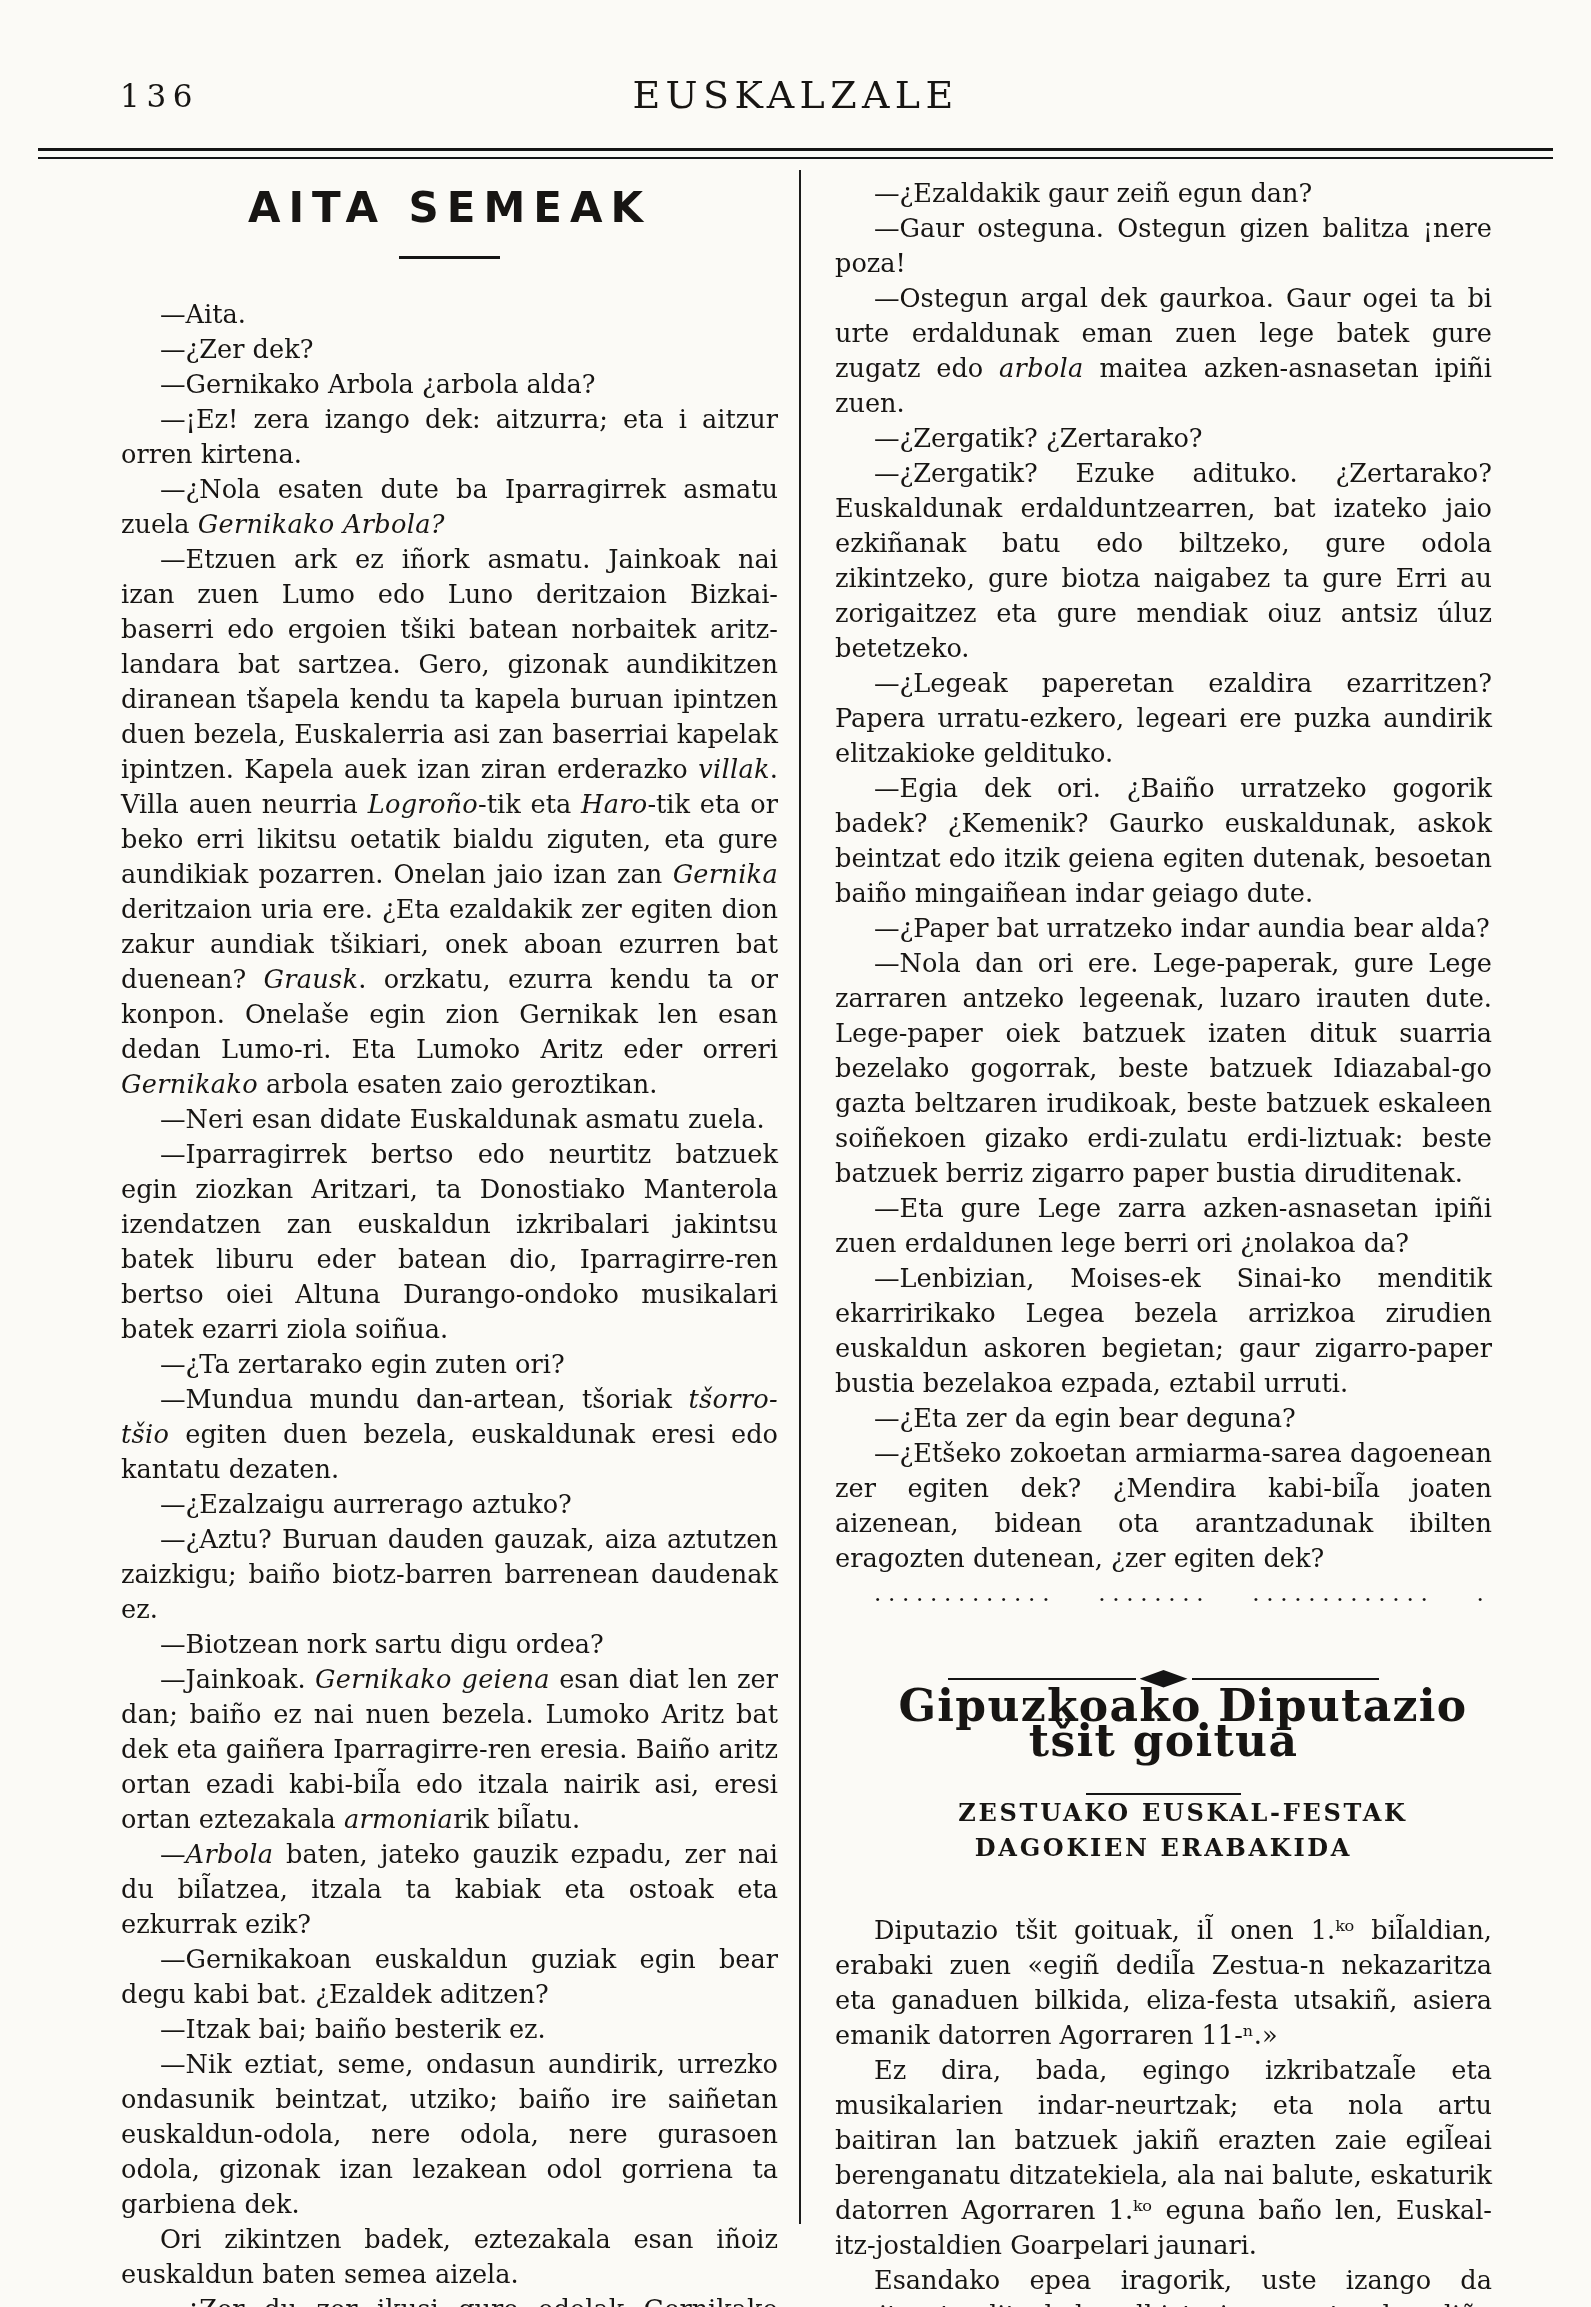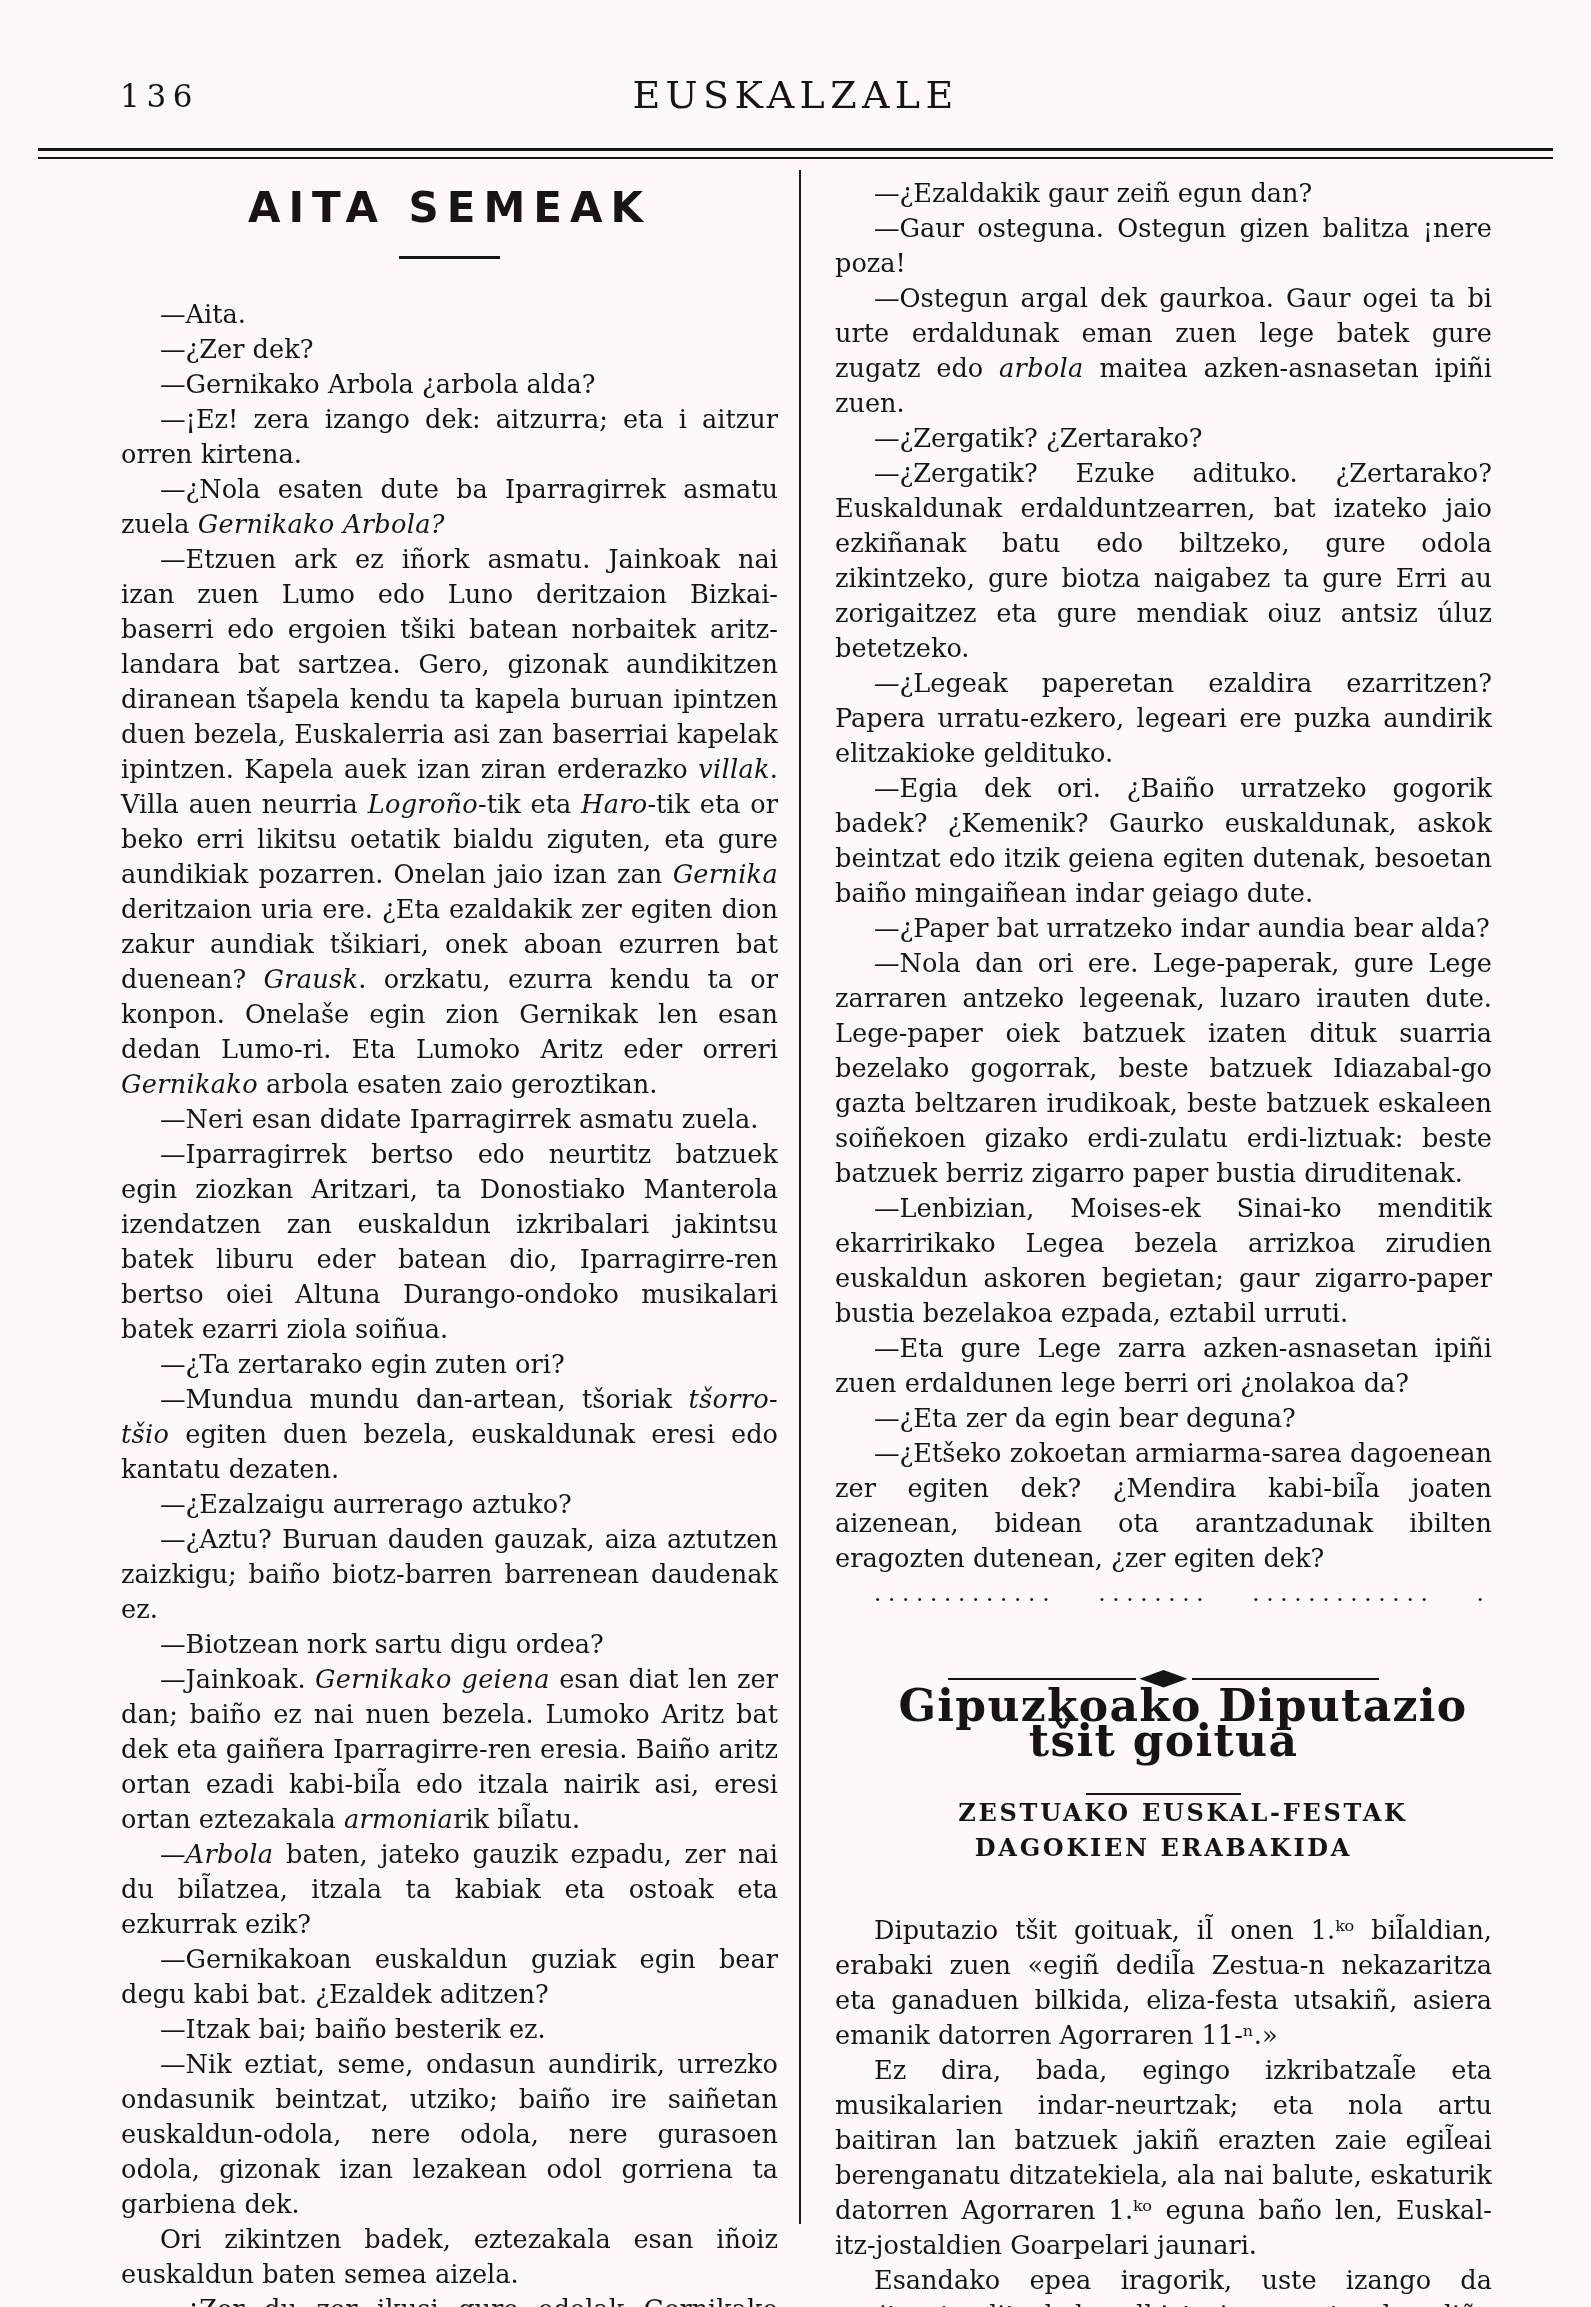--- a/index.html
+++ b/index.html
@@ -53,21 +53,21 @@
   <div class="col col-left">
     <p class="article-title">AITA SEMEAK</p>
     <div class="title-rule"></div>
 
     <p class="body">—Aita.</p>
     <p class="body">—¿Zer dek?</p>
     <p class="body">—Gernikako Arbola ¿arbola alda?</p>
     <p class="body">—¡Ez! zera izango dek: aitzurra; eta i aitzur orren kirtena.</p>
     <p class="body">—¿Nola esaten dute ba Iparragirrek asmatu zuela <i>Gernikako Arbola?</i></p>
     <p class="body">—Etzuen ark ez iñork asmatu. Jainkoak nai izan zuen Lumo edo Luno deritzaion Bizkai-baserri edo ergoien tšiki batean norbaitek aritz-landara bat sartzea. Gero, gizonak aundikitzen diranean tšapela kendu ta kapela buruan ipintzen duen bezela, Euskalerria asi zan baserriai kapelak ipintzen. Kapela auek izan ziran erderazko <i>villak</i>. Villa auen neurria <i>Logroño</i>-tik eta <i>Haro</i>-tik eta or beko erri likitsu oetatik bialdu ziguten, eta gure aundikiak pozarren. Onelan jaio izan zan <i>Gernika</i> deritzaion uria ere. ¿Eta ezaldakik zer egiten dion zakur aundiak tšikiari, onek aboan ezurren bat duenean? <i>Grausk</i>. orzkatu, ezurra kendu ta or konpon. Onelaše egin zion Gernikak len esan dedan Lumo-ri. Eta Lumoko Aritz eder orreri <i>Gernikako</i> arbola esaten zaio geroztikan.</p>
-    <p class="body">—Neri esan didate Iparragirrek asmatu zuela.</p>
+    <p class="body">—Neri esan didate Euskaldunak asmatu zuela.</p>
     <p class="body">—Iparragirrek bertso edo neurtitz batzuek egin ziozkan Aritzari, ta Donostiako Manterola izendatzen zan euskaldun izkribalari jakintsu batek liburu eder batean dio, Iparragirre-ren bertso oiei Altuna Durango-ondoko musikalari batek ezarri ziola soiñua.</p>
     <p class="body">—¿Ta zertarako egin zuten ori?</p>
     <p class="body">—Mundua mundu dan-artean, tšoriak <i>tšorro-tšio</i> egiten duen bezela, euskaldunak eresi edo kantatu dezaten.</p>
     <p class="body">—¿Ezalzaigu aurrerago aztuko?</p>
     <p class="body">—¿Aztu? Buruan dauden gauzak, aiza aztutzen zaizkigu; baiño biotz-barren barrenean daudenak ez.</p>
     <p class="body">—Biotzean nork sartu digu ordea?</p>
     <p class="body">—Jainkoak. <i>Gernikako geiena</i> esan diat len zer dan; baiño ez nai nuen bezela. Lumoko Aritz bat dek eta gaiñera Iparragirre-ren eresia. Baiño aritz ortan ezadi kabi-bil̃a edo itzala nairik asi, eresi ortan eztezakala <i>armonia</i>rik bil̃atu.</p>
     <p class="body">—<i>Arbola</i> baten, jateko gauzik ezpadu, zer nai du bil̃atzea, itzala ta kabiak eta ostoak eta ezkurrak ezik?</p>
     <p class="body">—Gernikakoan euskaldun guziak egin bear degu kabi bat. ¿Ezaldek aditzen?</p>
     <p class="body">—Itzak bai; baiño besterik ez.</p>
@@ -80,22 +80,22 @@
   <div class="col col-right">
     <p class="body">—¿Ezaldakik gaur zeiñ egun dan?</p>
     <p class="body">—Gaur osteguna. Ostegun gizen balitza ¡nere poza!</p>
     <p class="body">—Ostegun argal dek gaurkoa. Gaur ogei ta bi urte erdaldunak eman zuen lege batek gure zugatz edo <i>arbola</i> maitea azken-asnasetan ipiñi zuen.</p>
     <p class="body">—¿Zergatik? ¿Zertarako?</p>
     <p class="body">—¿Zergatik? Ezuke adituko. ¿Zertarako? Euskaldunak erdalduntzearren, bat izateko jaio ezkiñanak batu edo biltzeko, gure odola zikintzeko, gure biotza naigabez ta gure Erri au zorigaitzez eta gure mendiak oiuz antsiz úluz betetzeko.</p>
     <p class="body">—¿Legeak paperetan ezaldira ezarritzen? Papera urratu-ezkero, legeari ere puzka aundirik elitzakioke geldituko.</p>
     <p class="body">—Egia dek ori. ¿Baiño urratzeko gogorik badek? ¿Kemenik? Gaurko euskaldunak, askok beintzat edo itzik geiena egiten dutenak, besoetan baiño mingaiñean indar geiago dute.</p>
     <p class="body">—¿Paper bat urratzeko indar aundia bear alda?</p>
     <p class="body">—Nola dan ori ere. Lege-paperak, gure Lege zarraren antzeko legeenak, luzaro irauten dute. Lege-paper oiek batzuek izaten dituk suarria bezelako gogorrak, beste batzuek Idiazabal-go gazta beltzaren irudikoak, beste batzuek eskaleen soiñekoen gizako erdi-zulatu erdi-liztuak: beste batzuek berriz zigarro paper bustia diruditenak.</p>
+    <p class="body">—Eta gure Lege zarra azken-asnasetan ipiñi zuen erdaldunen lege berri ori ¿nolakoa da?</p>
     <p class="body">—Lenbizian, Moises-ek Sinai-ko menditik ekarririkako Legea bezela arrizkoa zirudien euskaldun askoren begietan; gaur zigarro-paper bustia bezelakoa ezpada, eztabil urruti.</p>
-    <p class="body">—Eta gure Lege zarra azken-asnasetan ipiñi zuen erdaldunen lege berri ori ¿nolakoa da?</p>
     <p class="body">—¿Eta zer da egin bear deguna?</p>
     <p class="body">—¿Etšeko zokoetan armiarma-sarea dagoenean zer egiten dek? ¿Mendira kabi-bil̃a joaten aizenean, bidean ota arantzadunak ibilten eragozten dutenean, ¿zer egiten dek?</p>
 
     <p class="body dotted">.............  ........  .............  ......</p>
 
     <div class="ornament">
       <div class="line"></div>
       <div class="diamond"></div>
       <div class="line"></div>
     </div>

